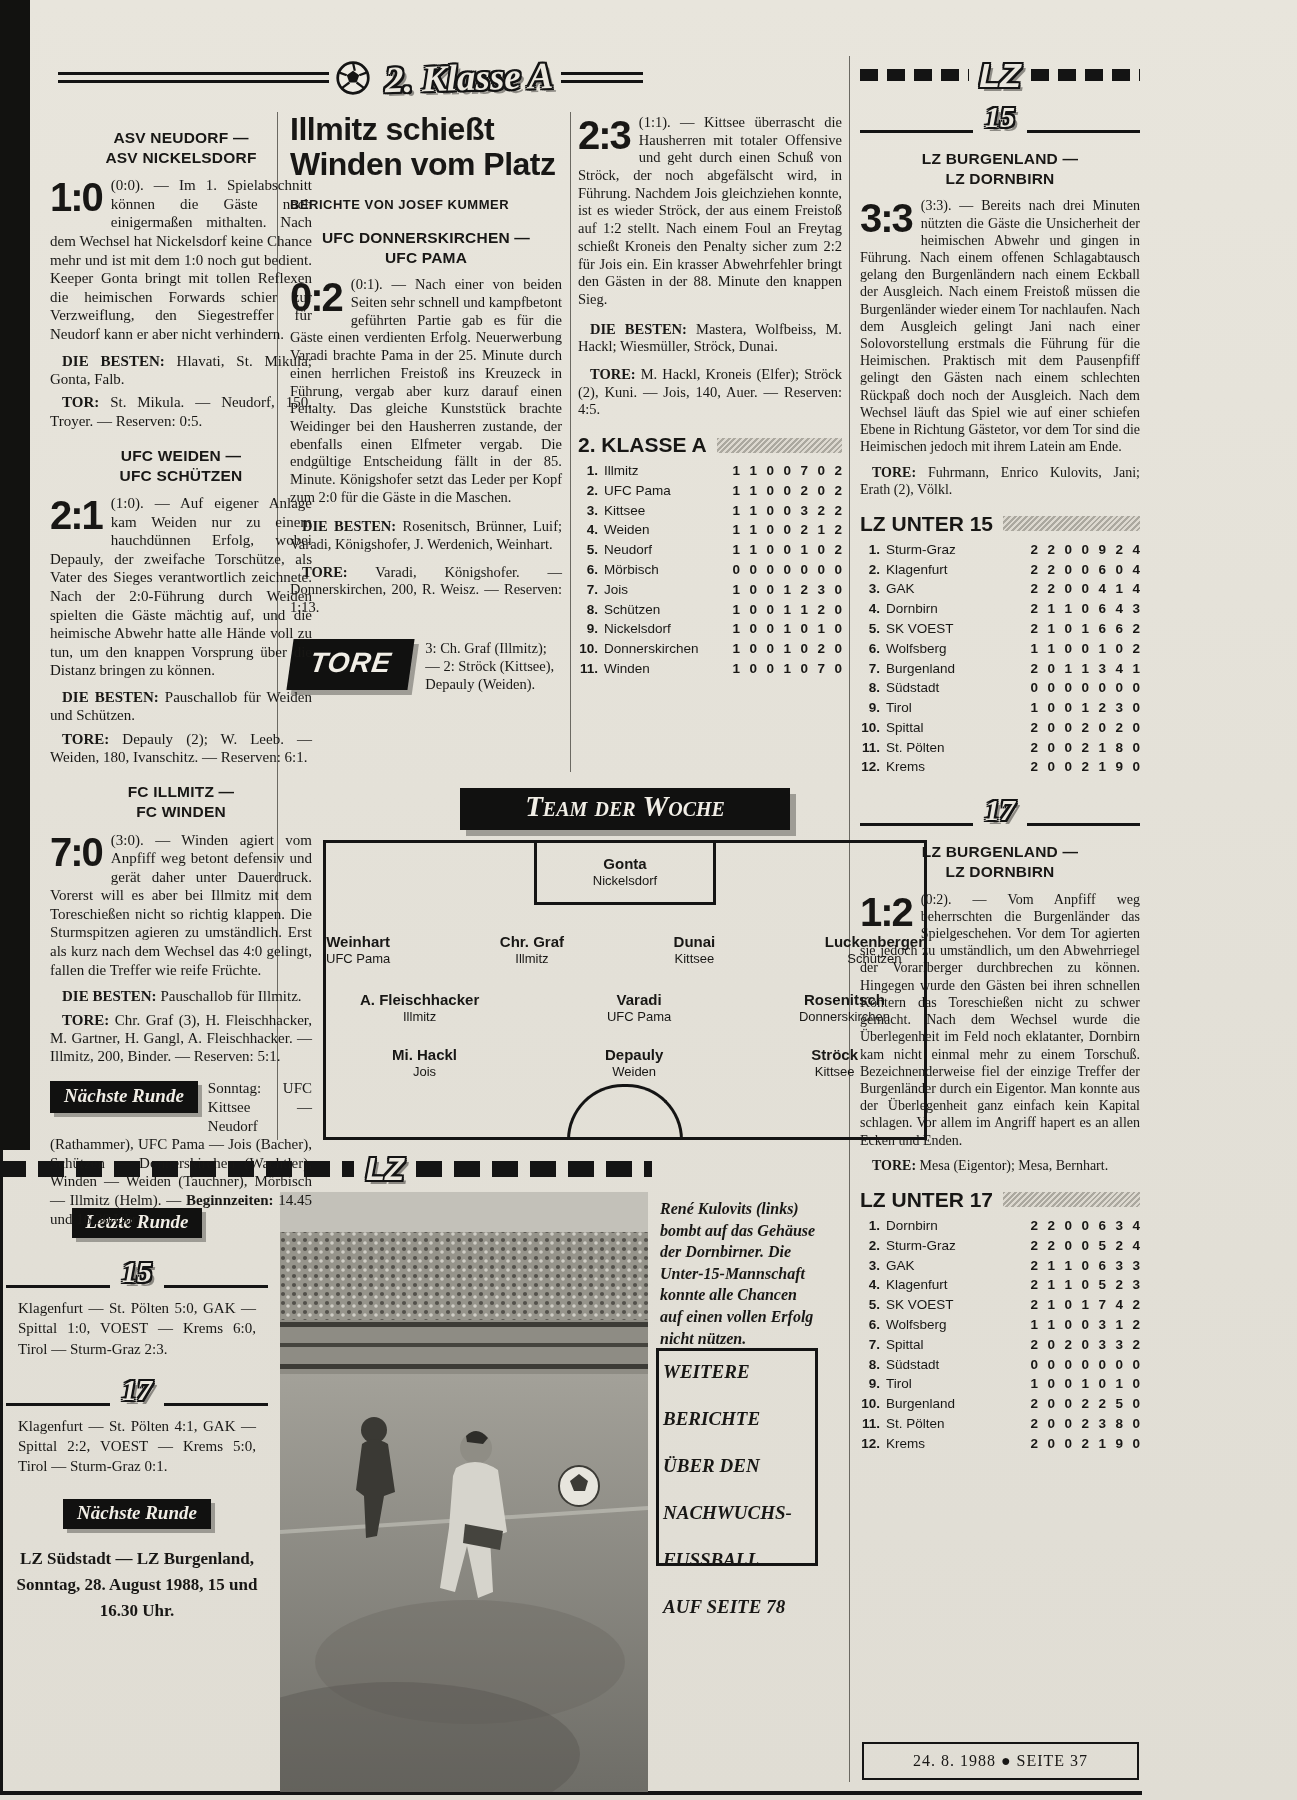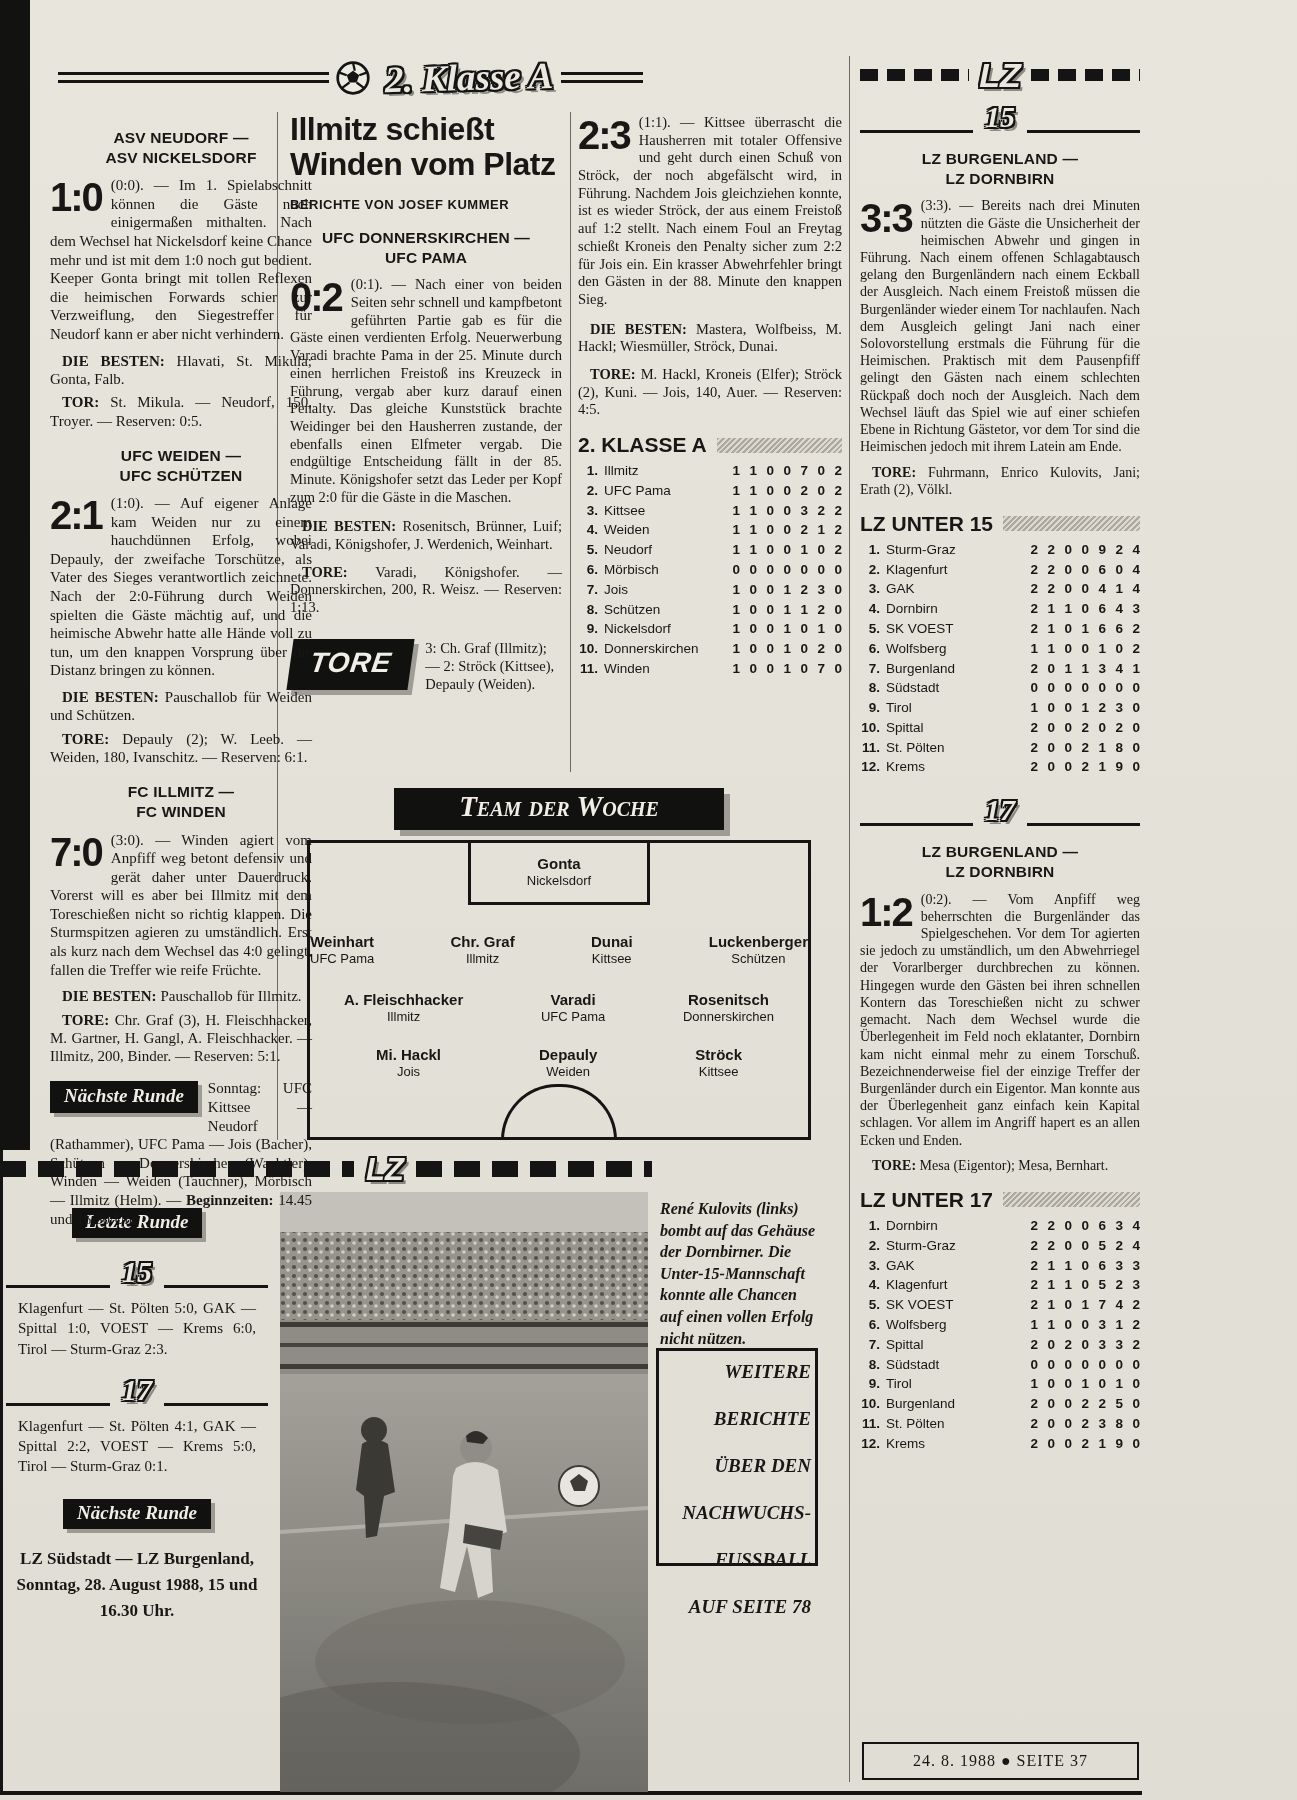--- a/index.html
+++ b/index.html
@@ -84,21 +84,21 @@
 
   .tore-row { margin-top:22px; font-size:14.5px; line-height:1.25; }
   .tore-flag {
     float:left; background:#111110; color:#f1eee6; font-family:"Liberation Sans", sans-serif;
     font-style:italic; font-weight:bold; font-size:28px; letter-spacing:1px;
     padding:6px 20px 10px; margin:0 14px 4px 0; transform:skewX(-8deg);
     box-shadow:5px 5px 0 rgba(30,29,26,.35);
   }
 
   
-  .tow { position:absolute; left:307px; top:788px; width:504px; }
+  .tow { position:absolute; left:323px; top:788px; width:604px; }
   .tow-banner {
     width:330px; margin:0 auto 10px; background:#111110; color:#f1eee6; text-align:center;
     font-family:"Liberation Serif", serif; font-style:italic; font-weight:bold;
     font-variant:small-caps; font-size:29px; padding:2px 0 7px;
     box-shadow:6px 6px 0 rgba(30,29,26,.35);
   }
   .pitch { border:3px solid #141414; height:300px; position:relative; background:transparent; }
   .goalbox {
     position:absolute; top:0; left:50%; transform:translateX(-50%);
     width:182px; height:62px; border:3px solid #141414; border-top:none;
@@ -129,21 +129,21 @@
   .announcement { font-weight:bold; font-size:17px; line-height:1.55; margin-top:16px; }
   .bl-flag-wrap { margin:10px 0 17px; }
 
   
   .photo { position:absolute; left:280px; top:1192px; width:368px; height:600px; background:#9a978f; }
   .photo svg { display:block; }
   .caption { position:absolute; left:660px; top:1198px; width:158px; font-style:italic; font-weight:bold; font-size:16px; line-height:1.35; }
   .promo {
     position:absolute; left:656px; top:1348px; width:162px; height:218px;
     border:3px solid #141414; display:flex; flex-direction:column; justify-content:space-evenly;
-    text-align:right; padding:10px 4px;gap:25px;
+    text-align:left; padding:10px 4px;gap:25px;
   }
   .promo-line { font-style:italic; font-weight:bold; font-size:19px; }
 
   .datebox {
     position:absolute; left:862px; top:1742px; width:277px; height:38px;
     border:2.5px solid #141414; display:flex; align-items:center; justify-content:center;
     font-size:16px; letter-spacing:1px;
   }
 </style>
 </head>

